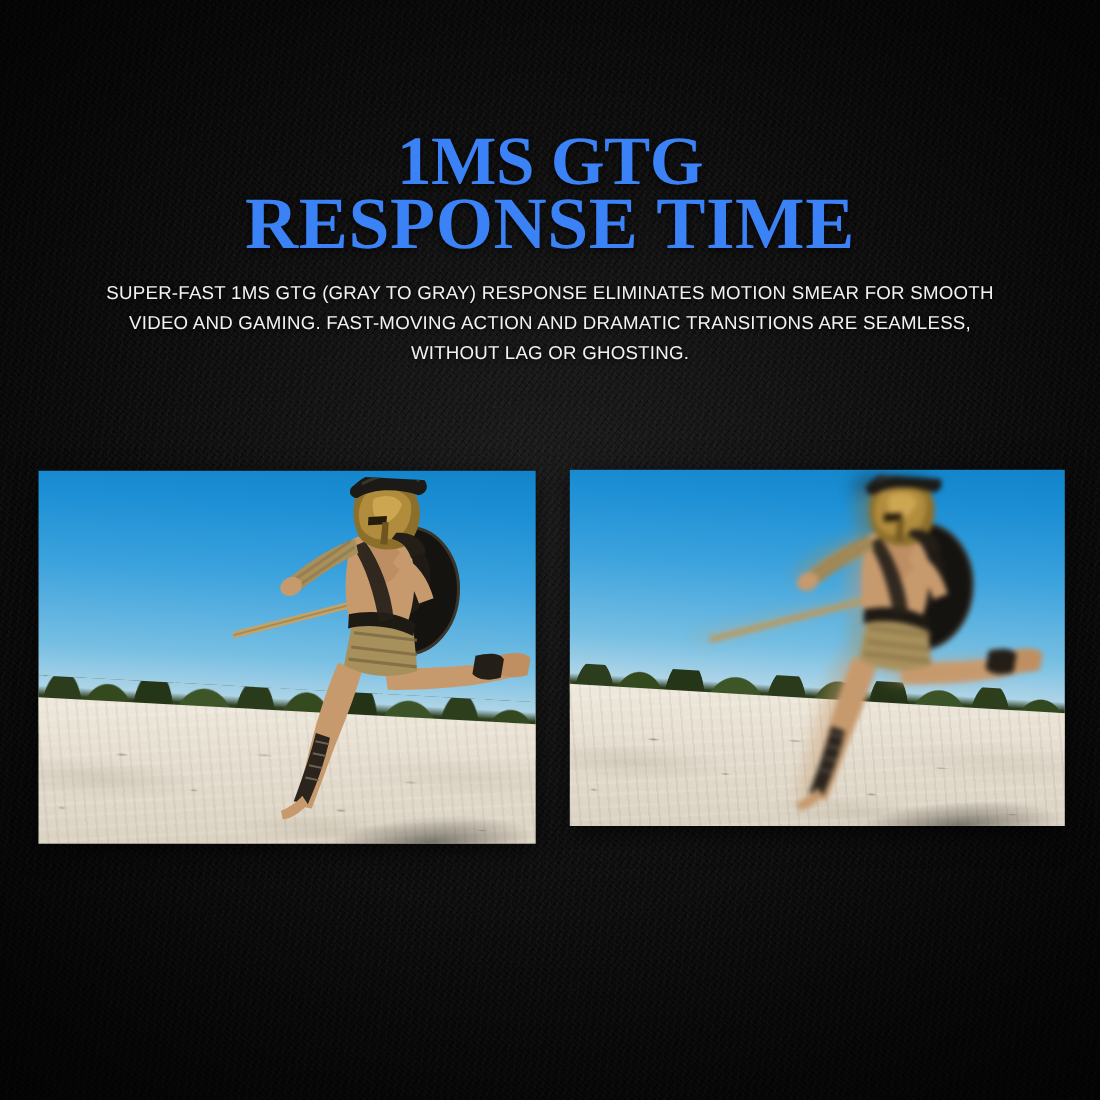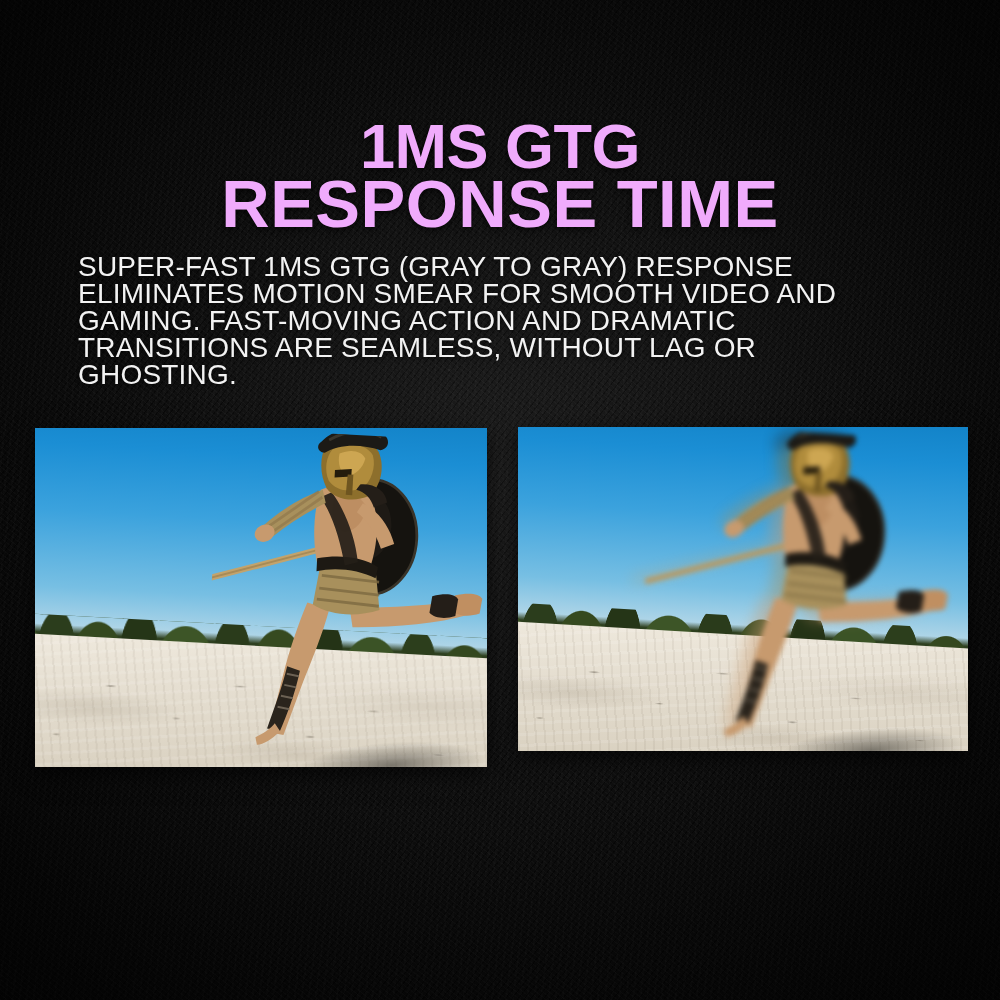--- a/index.html
+++ b/index.html
@@ -62,40 +62,42 @@
     pointer-events: none;
   }
 
   
   .headline {
     position: absolute;
     left: 0;
     right: 0;
     top: 118px;
     text-align: center;
-    color: #f0abfc;
+    color: #3b82f6;
     font-weight: 700;
     font-size: 63px;
     line-height: 57px;
     letter-spacing: -0.5px;
     text-transform: uppercase;
     text-shadow: 0 2px 7px rgba(0,0,0,.75);
+    font-family: Liberation Serif, serif;
   }
   .headline .l1 { display: block; }
   .headline .l2 { display: block; font-size: 67px; letter-spacing: 0.5px; }
 
   
   .bodycopy {
     position: absolute;
     left: 78px;
     width: 844px;
     top: 253px;
+    text-align: center;
     color: #f2f2f2;
     font-weight: 400;
-    font-size: 28px;
+    font-size: 17px;
     line-height: 27px;
     letter-spacing: 0.2px;
     text-transform: uppercase;
     text-shadow: 0 1px 5px rgba(0,0,0,.8);
   }
 
   
   .panel {
     position: absolute;
     background: #000;

